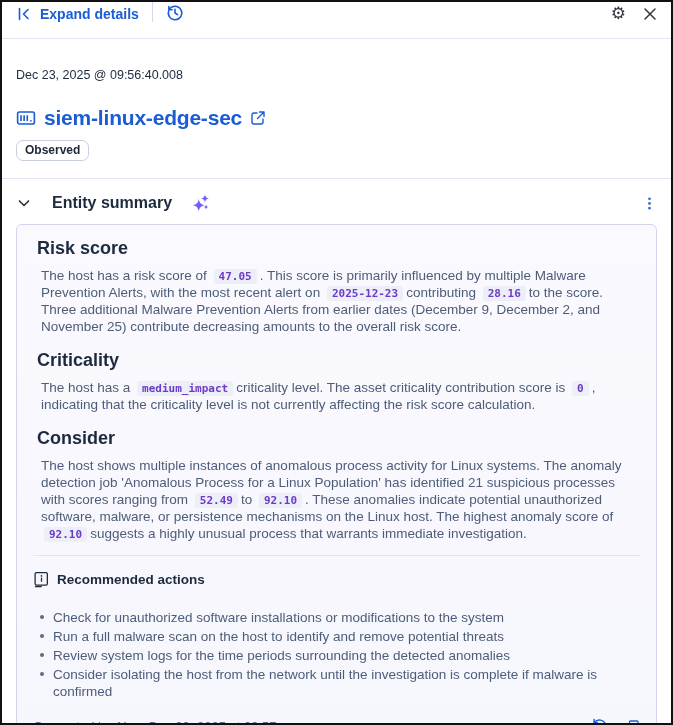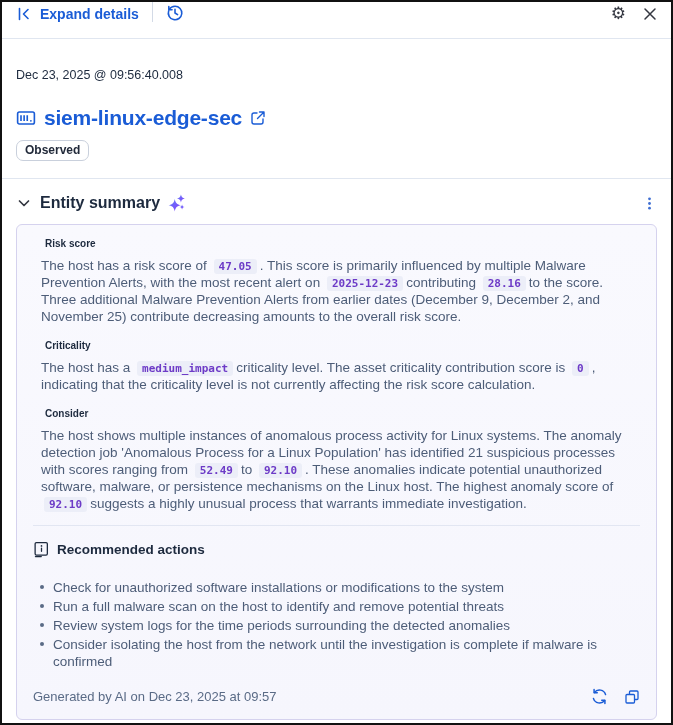--- a/index.html
+++ b/index.html
@@ -22,29 +22,29 @@
   .icon-dark{color:#343741;}
   .gear-glyph{font-size:17px;line-height:1;color:#343741;font-family:"DejaVu Sans",sans-serif;}
   .topbar-right{display:flex;align-items:center;gap:17px;}
   
   .content{padding:0 14px;}
   .timestamp{margin-top:29px;font-size:12.5px;color:#1d2a3e;}
   .title-row{margin-top:23px;display:flex;align-items:center;gap:8px;color:#1a5cd6;}
   .entity-title{font-size:21px;font-weight:700;letter-spacing:-0.2px;line-height:1.2;cursor:pointer;}
   .badge{display:inline-block;margin-top:10px;font-size:12px;font-weight:700;color:#222a3a;border:1px solid #c9d0dc;border-radius:7px;padding:2px 8px;line-height:15px;background:#fff;}
   .hr-full{height:1px;background:#e0e6f0;margin:17px -14px 0;}
-  .summary-head{display:flex;align-items:center;margin:15px 0 12px;gap:8px;}
+  .summary-head{display:flex;align-items:center;margin:15px 0 12px;gap:20px;}
   .chev-btn{display:flex;align-items:center;color:#343741;background:none;border:none;padding:0;cursor:pointer;}
   .summary-title{font-size:16px;font-weight:700;color:#1d2a3e;cursor:pointer;}
   .sparkles{display:flex;align-items:center;}
   .summary-head .spacer{flex:1;}
   .dots-btn{color:#3e6ed2;}
   
   .panel{border:1px solid #d5d2ee;border-radius:6px;background:linear-gradient(180deg,#f9f9fe 0%,#f6f6fd 100%);padding:13px 16px 14px;}
-  .sec-h{font-size:10px;font-weight:700;color:#1d2a3e;margin:15px 12px 4px;}
+  .sec-h{font-size:18px;font-weight:700;color:#1d2a3e;margin:15px 4px 4px;}
   .sec-h:first-child{margin-top:0;}
   .para{font-size:13.5px;line-height:1.26;color:#4d5d78;margin:8px;}
   .chip{font-family:"DejaVu Sans Mono","Liberation Mono",monospace;font-size:11px;font-weight:700;color:#6d3bc7;background:#eceef8;border-radius:3px;padding:1px 5px;margin:0 3px;white-space:nowrap;}
   .panel-divider{height:1px;background:#e2e6f2;margin:13px 0 15px;}
   .rec-head{display:flex;align-items:center;gap:7px;color:#1d2a3e;font-size:13.5px;font-weight:700;margin-bottom:21px;}
   .rec-list{margin:0;padding:0;list-style:none;}
   .rec-list li{position:relative;padding-left:20px;font-size:13.5px;line-height:1.26;color:#4d5d78;margin-bottom:2px;}
   .rec-list li::before{content:'';position:absolute;left:7px;top:6px;width:4px;height:4px;border-radius:50%;background:#5a6b86;}
   .panel-footer{display:flex;align-items:center;margin-top:18px;}
   .gen-text{font-size:13px;color:#5a6b86;}

